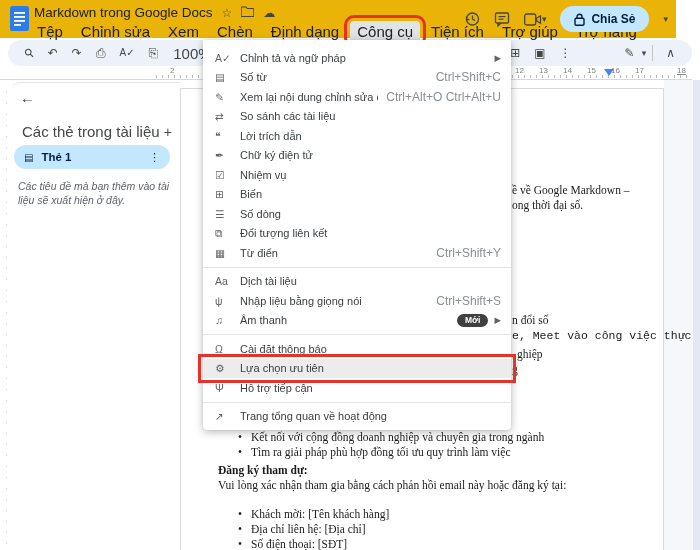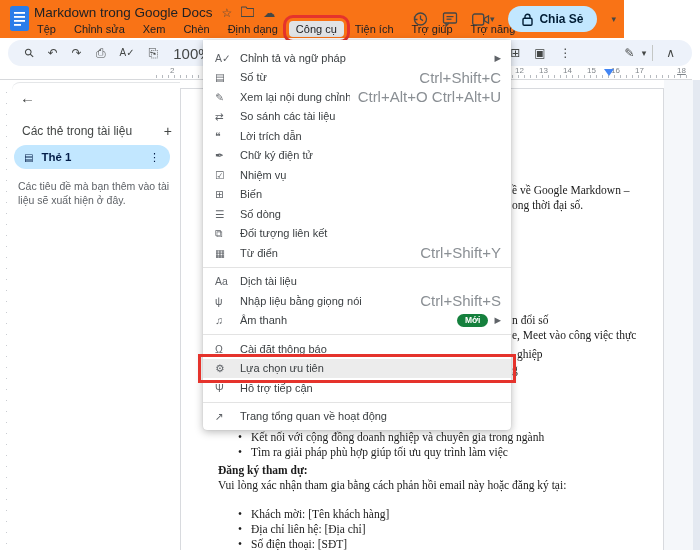--- a/index.html
+++ b/index.html
@@ -1,26 +1,26 @@
 <!DOCTYPE html>
 <html><head>
 <meta charset="utf-8">
 <style>
   html,body{margin:0;padding:0;width:700px;height:550px;overflow:hidden;
     font-family:"Liberation Sans","DejaVu Sans",sans-serif;background:#fff;position:relative}
   *{box-sizing:border-box}
 
   
-  .topbar{position:absolute;left:0;top:0;width:624px;height:38px;background:#f97316;z-index:5}
+  .topbar{position:absolute;left:0;top:0;width:676px;height:38px;background:#eab308;z-index:5}
   .logo{position:absolute;left:10px;top:6px}
   .title-row{position:absolute;left:34px;top:5px;display:flex;align-items:center;gap:9px}
   .doc-title{font-size:13.5px;color:#202124;white-space:nowrap}
   .t-ico{color:#444746;font-size:12px;line-height:1}
   .menubar{position:absolute;left:30px;top:21px;display:flex;align-items:center;gap:4px}
-  .mb-item{padding:2px 7px;border-radius:4px;font-size:11px;color:#202124;white-space:nowrap}
+  .mb-item{padding:2px 7px;border-radius:4px;font-size:15px;color:#202124;white-space:nowrap}
   .mb-item.active{background:#e1e3e6}
   .red-frame{outline:3px solid #e5332c;outline-offset:3px}
   .top-right{position:absolute;right:8px;top:6px;display:flex;align-items:center;gap:14px}
   .tr-ico{color:#444746;display:flex;align-items:center}
   .share-pill{display:flex;align-items:center;gap:6px;background:#c2e7ff;color:#001d35;
     height:26px;padding:0 14px;border-radius:13px;font-size:12px;font-weight:600}
   .caret{color:#444746;font-size:9px}
 
   
   .toolbar{position:absolute;left:8px;top:40px;width:684px;height:26px;background:#edf2fa;
@@ -45,28 +45,28 @@
   .canvas-right{position:absolute;left:664px;top:80px;width:36px;height:470px;background:#f5f7fa}
   .scroll-strip{position:absolute;left:693px;top:80px;width:7px;height:470px;background:#e4e9f1}
   .v-ruler{position:absolute;left:6px;top:92px;width:1px;height:458px;
     background:repeating-linear-gradient(180deg,#c9ccd1 0 1px,transparent 1px 11px)}
 
   
   .sidebar{position:absolute;left:12px;top:82px;width:168px;height:468px;background:#fff;
     border-top:1px solid #e4e6e8;border-radius:8px 0 0 0}
   .sb-back{position:absolute;left:8px;top:6px;font-size:15px;color:#444746}
   .sb-head{position:absolute;left:10px;top:40px;width:150px;display:flex;align-items:center}
-  .sb-title{font-size:12px;color:#444746;flex:1}
+  .sb-title{font-size:15px;color:#444746;flex:1}
   .sb-plus{font-size:14px;color:#444746}
   .sb-tab{position:absolute;left:2px;top:62px;width:156px;height:24px;background:#c2e7ff;
     border-radius:12px;display:flex;align-items:center;padding:0 10px;gap:8px}
   .sb-tab-ico{font-size:10px;color:#041e49}
   .sb-tab-label{font-size:11.5px;font-weight:600;color:#041e49;flex:1}
   .sb-tab-kebab{font-size:11px;color:#041e49}
-  .sb-hint{position:absolute;left:6px;top:96px;width:154px;font-size:10.5px;
+  .sb-hint{position:absolute;left:6px;top:96px;width:154px;font-size:10.5px;font-style:italic;
     color:#5f6368;line-height:14px}
 
   
   .page{position:absolute;left:180px;top:88px;width:484px;height:462px;background:#fff;
     border:1px solid #d8dade;border-bottom:none;z-index:1;
     font-family:"Liberation Serif","DejaVu Serif",serif;color:#1b1b1b}
   .frag{position:absolute;font-size:11.5px;white-space:nowrap}
   .doc-flow{position:absolute;left:37px;top:341px;width:430px;font-size:11.5px;line-height:15px}
   .doc-bullet{padding-left:33px;position:relative}
   .doc-bullet::before{content:"•";position:absolute;left:20px}
@@ -75,23 +75,23 @@
 
   
   .tools-menu{position:absolute;left:203px;top:40px;width:308px;background:#fff;z-index:10;
     padding:8px 0 4px 0;border-radius:0 0 4px 4px;
     box-shadow:0 2px 8px rgba(0,0,0,.28),0 0 1px rgba(0,0,0,.2)}
   .mrow{display:flex;align-items:center;height:19.5px;padding:0 10px 0 12px;font-size:11px;
     color:#3c4043;white-space:nowrap}
   .mrow.hl{background:#ececec;outline:3px solid #e5332c;outline-offset:2px}
   .mico{width:25px;flex:none;font-size:10.5px;color:#5f6368}
   .mlabel{flex:1;overflow:hidden}
-  .msc{font-size:15px;color:#8a8f94;margin-left:8px}
+  .msc{font-size:12px;color:#8a8f94;margin-left:8px}
   .marr{color:#5f6368;font-size:8.5px;margin-left:6px}
-  .mbadge{background:#15803d;color:#fff;font-size:8.5px;font-weight:700;padding:1.5px 8px;
+  .mbadge{background:#404040;color:#fff;font-size:8.5px;font-weight:700;padding:1.5px 8px;
     border-radius:9px;margin-left:8px}
   .mdiv{border-top:1px solid #e3e3e3;margin:4px 0}
 </style>
 </head>
 <body>
 
 <div class="topbar">
   <span class="logo">
     <svg width="19" height="25" viewBox="0 0 19 25">
         <rect x="0" y="0" width="19" height="25" rx="2.5" fill="#2b7de9"></rect>
@@ -211,27 +211,27 @@
     <span class="sb-tab-kebab">⋮</span>
   </div>
   <div class="sb-hint">Các tiêu đề mà bạn thêm vào tài liệu sẽ xuất hiện ở đây.</div>
 </div>
 
 <div class="page">
   <div id="frag-holder">
       <span class="frag" style="left: 331px; top: 95px;">ề về Google Markdown –</span>
       <span class="frag" style="left: 331px; top: 110px;">ong thời đại số.</span>
       <span class="frag" style="left: 331px; top: 225px;">n đổi số</span>
-      <span class="frag" style="left: 331px; top: 240px;">e, Meet vào công việc thực</span>
+      <span class="frag" style="left: 331px; top: 240px; font-family: Liberation Mono, monospace;">e, Meet vào công việc thực</span>
       <span class="frag" style="left: 336px; top: 259px; text-align: right;">ghiệp</span>
       <span class="frag" style="left: 331px; top: 274px;">g</span>
     </div>
   <div class="doc-flow" id="doc-flow">
       <div class="doc-bullet">Kết nối với cộng đồng doanh nghiệp và chuyên gia trong ngành</div>
-      <div class="doc-bullet">Tìm ra giải pháp phù hợp giúp tối ưu quy trình làm việc</div>
+      <div class="doc-bullet">Tìm ra giải pháp phù hợp đồng tối ưu quy trình làm việc</div>
       <div class="doc-heading">Đăng ký tham dự:</div>
       <div class="doc-para">Vui lòng xác nhận tham gia bằng cách phản hồi email này hoặc đăng ký tại:</div>
       <div class="doc-bullet">Khách mời: [Tên khách hàng]</div>
       <div class="doc-bullet">Địa chỉ liên hệ: [Địa chỉ]</div>
       <div class="doc-bullet">Số điện thoại: [SĐT]</div>
       <div class="doc-bullet">Email đăng ký: [Email]</div>
     </div>
 </div>
 
 <div class="tools-menu">

